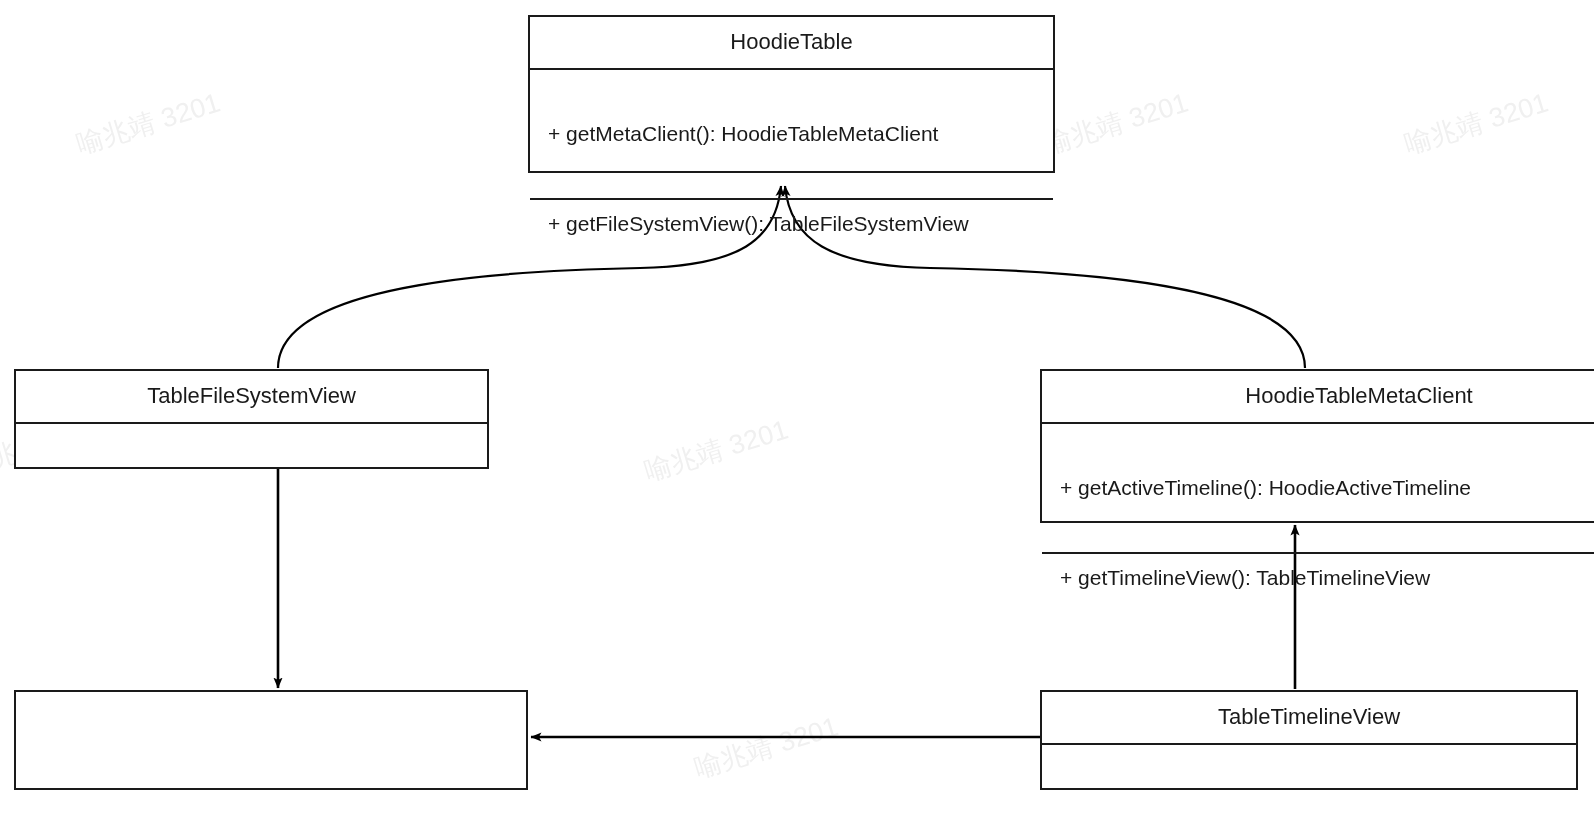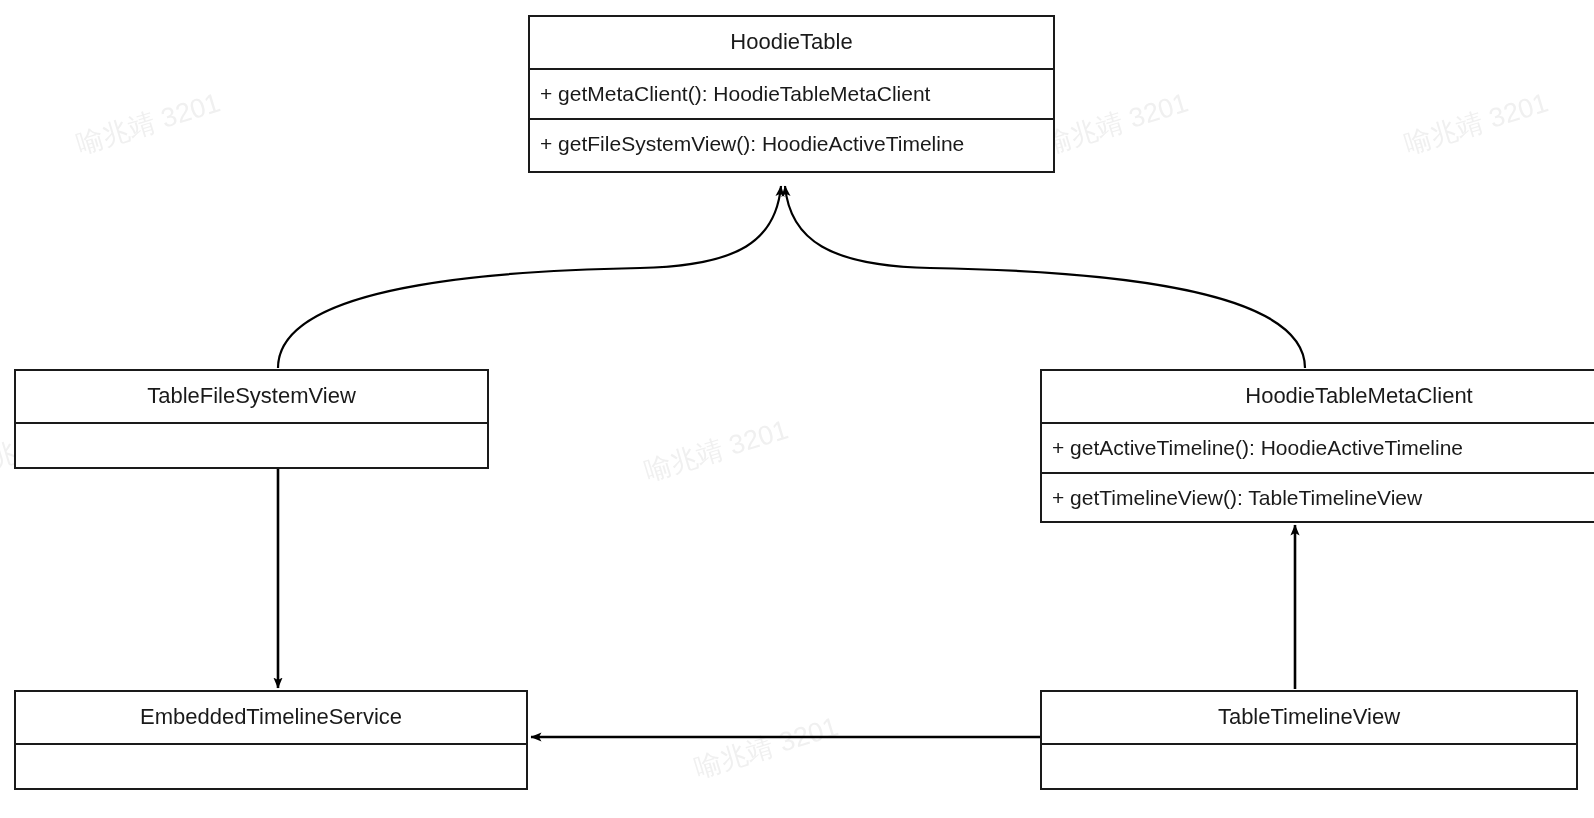--- a/index.html
+++ b/index.html
@@ -67,23 +67,24 @@
     white-space: nowrap;
     overflow: hidden;
   }
   .uml-body {
     box-sizing: border-box;
   }
   .uml-member {
     box-sizing: border-box;
     font-size: 21px;
     color: #1a1a1a;
-    padding: 12px 0 12px 10px;
+    padding: 12px 0 12px 18px;
     white-space: nowrap;
     overflow: hidden;
+    margin-top: 40px;
   }
   .uml-member + .uml-member {
     border-top: 2px solid #1a1a1a;
   }
   .uml-body.empty {
     min-height: 44px;
   }
 
   
   #cls-hoodie-table        { left: 528px;  top: 15px;  width: 527px; height: 158px; }
@@ -138,39 +139,38 @@
 
     <path d="M 1295,689 L 1295,525" fill="none" stroke="#000000" stroke-width="2.6" marker-end="url(#ah)"></path>
 
     <path d="M 1040,737 L 531,737" fill="none" stroke="#000000" stroke-width="2.6" marker-end="url(#ah)"></path>
   </svg>
 
   <div class="uml-class" id="cls-hoodie-table">
     <div class="uml-header">HoodieTable</div>
     <div class="uml-body">
       <div class="uml-member">+ getMetaClient(): HoodieTableMetaClient</div>
-      <div class="uml-member">+ getFileSystemView(): HoodieActiveTimeline</div>
+      <div class="uml-member">+ getFileSystemView(): TableFileSystemView</div>
     </div>
   </div>
 
   <div class="uml-class" id="cls-tablefilesystemview">
     <div class="uml-header">TableFileSystemView</div>
     <div class="uml-body empty"></div>
   </div>
 
   <div class="uml-class" id="cls-hoodietablemetaclient">
     <div class="uml-header">HoodieTableMetaClient</div>
     <div class="uml-body">
       <div class="uml-member">+ getActiveTimeline(): HoodieActiveTimeline</div>
       <div class="uml-member">+ getTimelineView(): TableTimelineView</div>
     </div>
   </div>
 
   <div class="uml-class" id="cls-embeddedtimelineservice">
-    <div class="uml-header">EmbeddedTimelineService</div>
     <div class="uml-body empty"></div>
   </div>
 
   <div class="uml-class" id="cls-tabletimelineview">
     <div class="uml-header">TableTimelineView</div>
     <div class="uml-body empty"></div>
   </div>
 
 </div>
 

